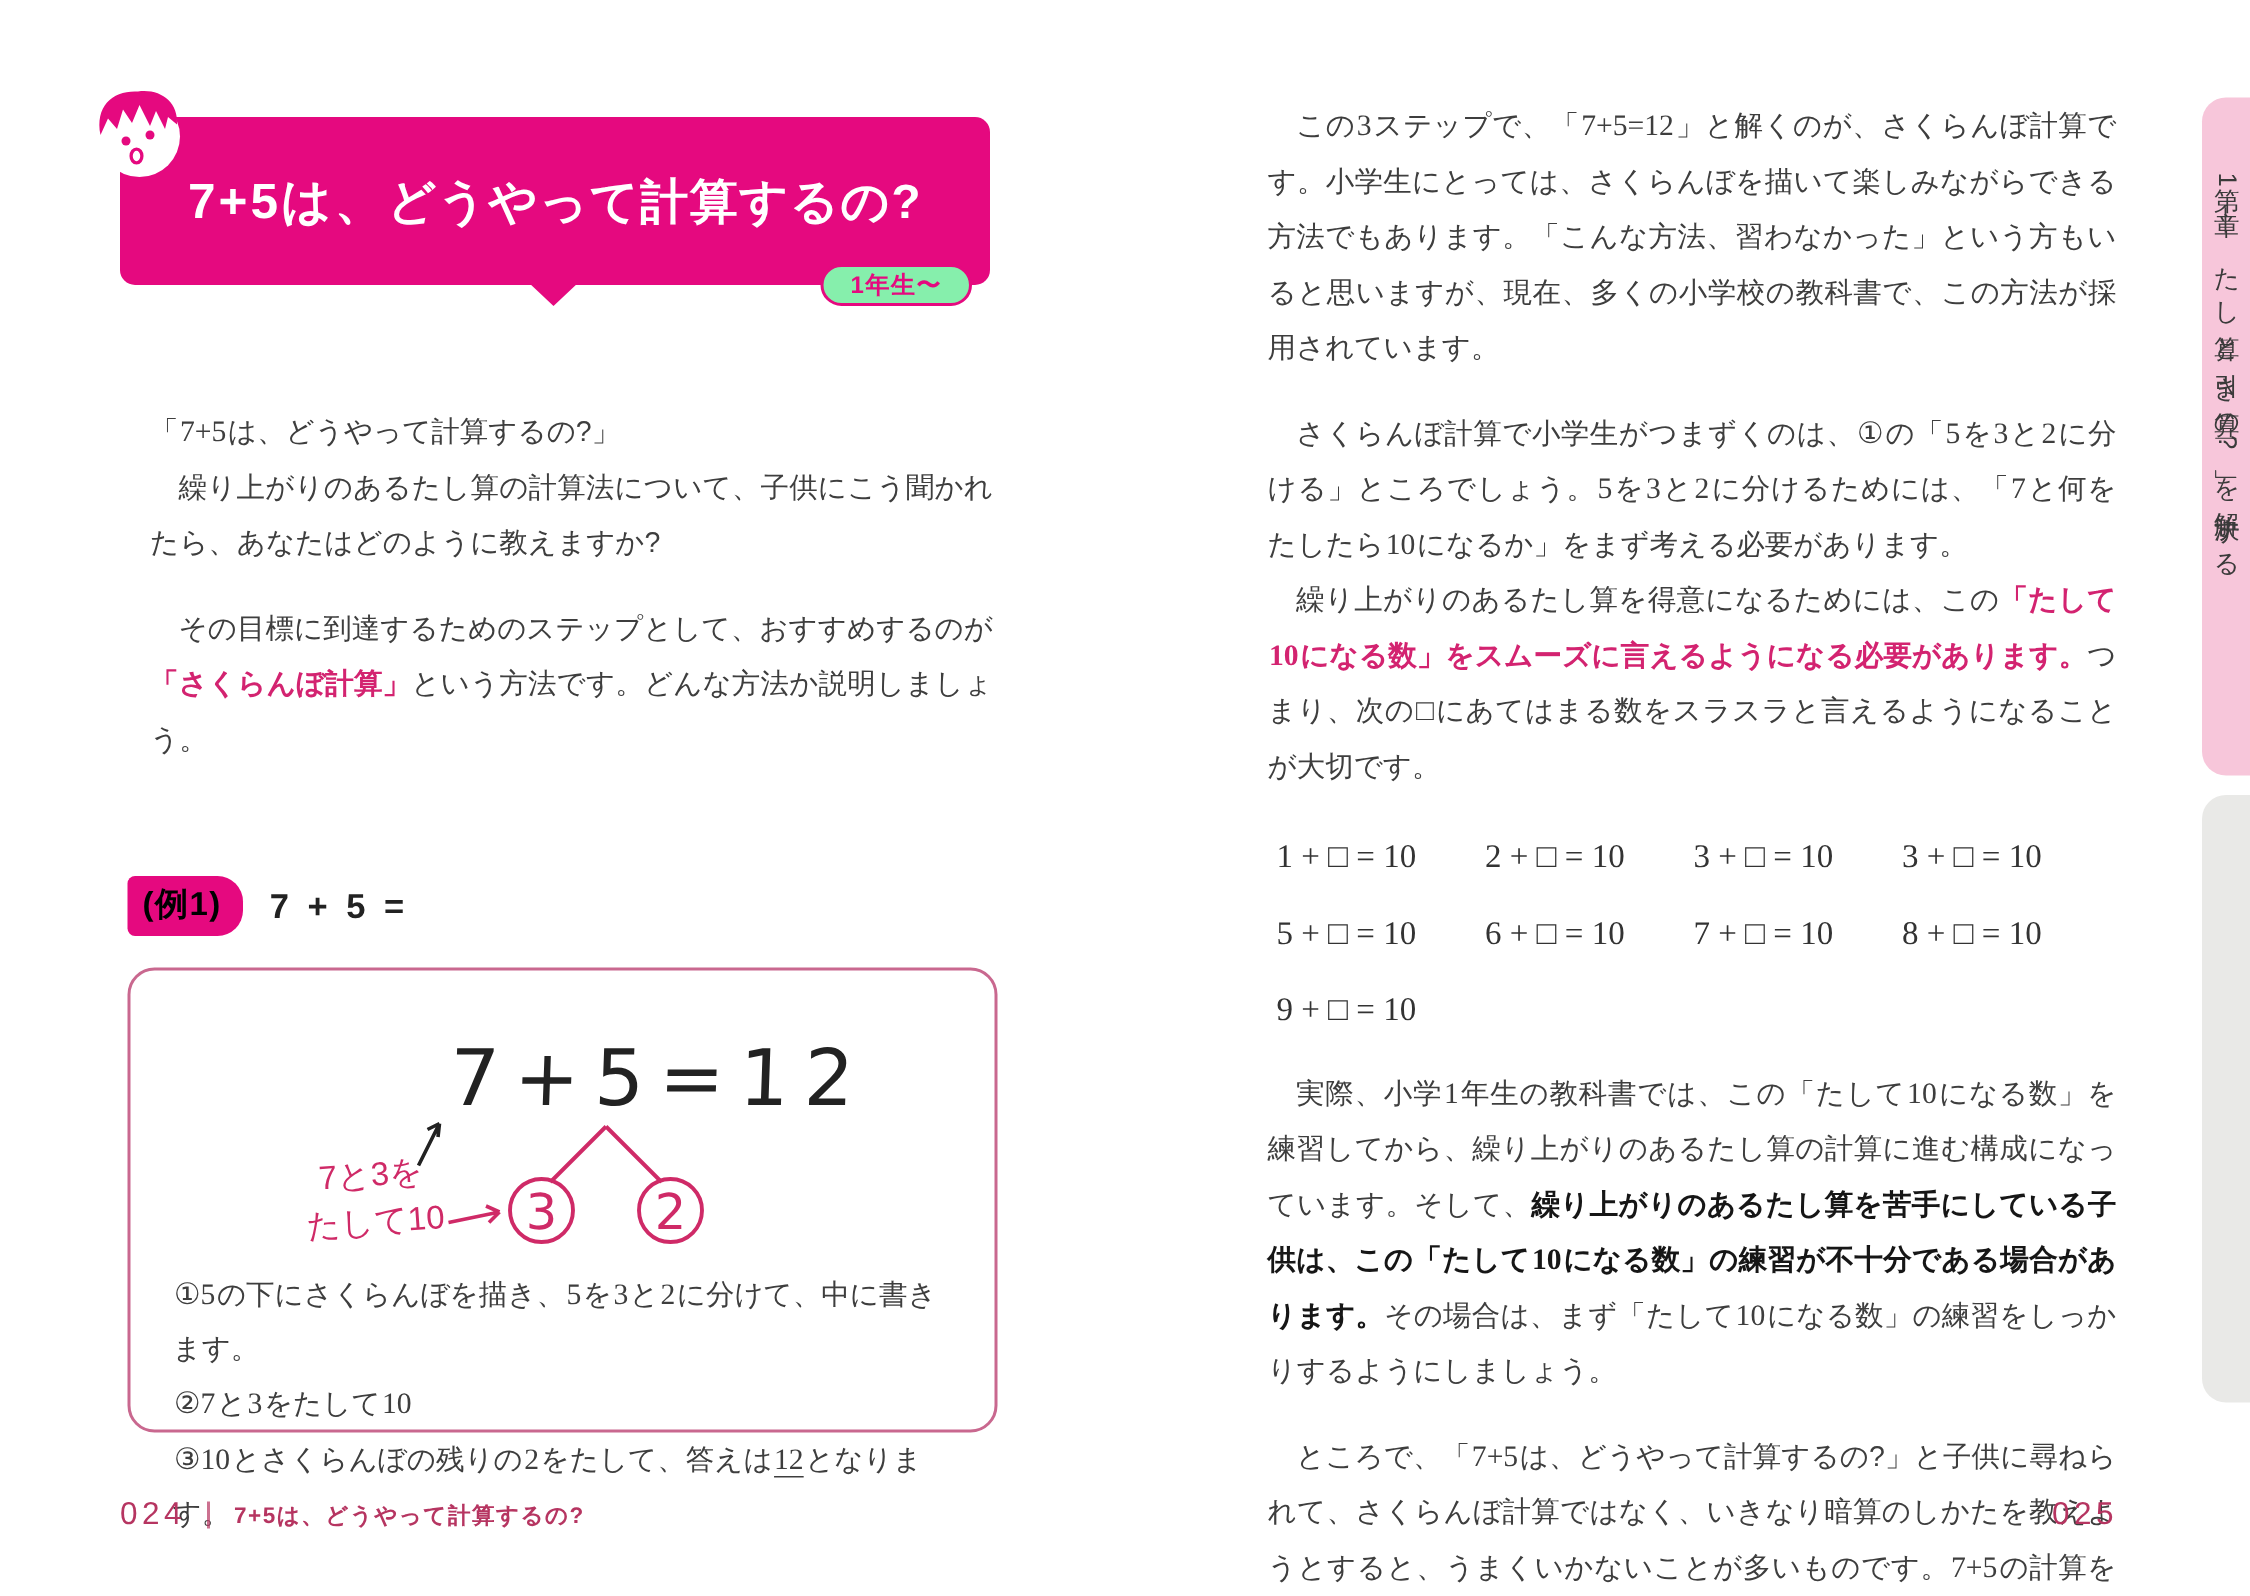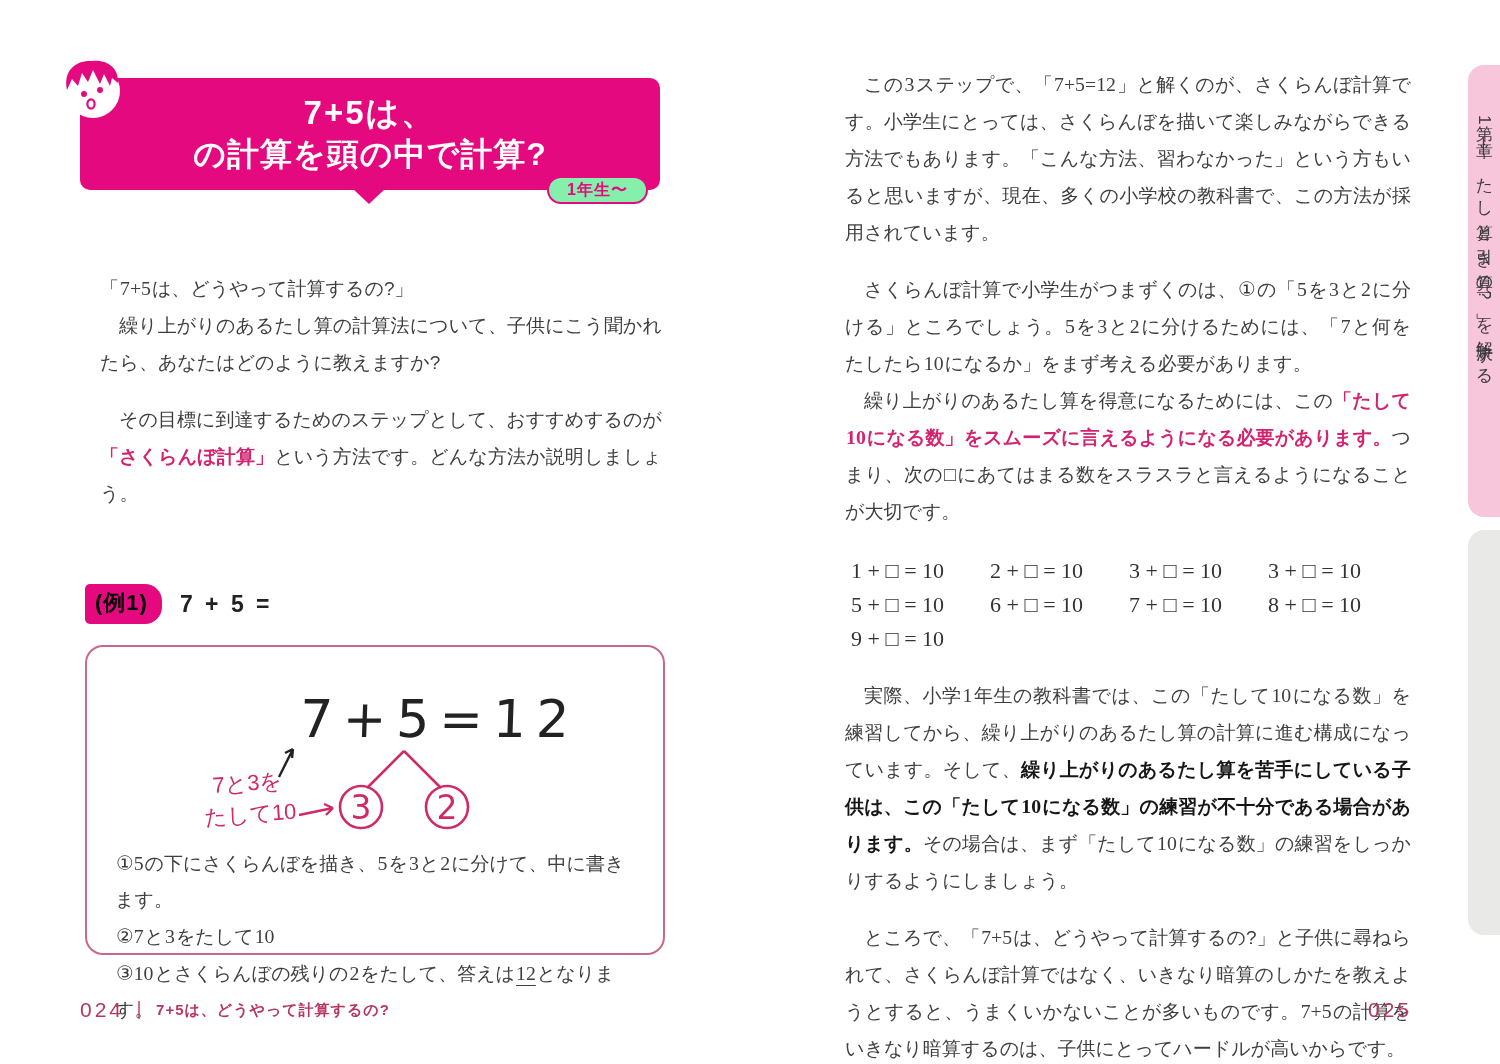--- a/index.html
+++ b/index.html
@@ -20,21 +20,21 @@
     color:var(--ink);
   }
   .num{
     font-family:"Liberation Serif","DejaVu Serif","DejaVu Sans",serif;
     font-size:1.04em;padding:0 1px;
   }
   
   .title-box{
     position:absolute;left:80px;top:78px;width:580px;height:112px;
     background:var(--accent);border-radius:10px;
-    display:flex;flex-direction:column;align-items:center;justify-content:center;
+    display:flex;align-items:center;justify-content:center;
   }
   .title-box .tail{
     position:absolute;left:272px;top:110px;width:0;height:0;
     border-left:17px solid transparent;border-right:17px solid transparent;
     border-top:16px solid var(--accent);
   }
   .title-l1{color:#fff;font-weight:bold;font-size:33px;line-height:40px;letter-spacing:2px;}
   .title-l2{color:#fff;font-weight:bold;font-size:32px;line-height:42px;letter-spacing:1px;}
   .face{position:absolute;left:60px;top:56px;width:66px;height:66px;}
   .grade-badge{
@@ -48,21 +48,21 @@
   .right-body{position:absolute;left:845px;top:66px;width:566px;}
   .bp{font-size:19px;line-height:37px;text-align:justify;color:var(--ink);}
   .bp.indent{text-indent:19px;}
   .bp.gap{margin-top:20px;}
   .pink{color:var(--pink-text);font-weight:bold;}
   .bold{color:#161616;font-weight:bold;}
   .u .num{text-decoration:underline;text-underline-offset:5px;}
   
   .equations{
     display:grid;grid-template-columns:repeat(4,139px);
-    margin:24px 0 22px 6px;row-gap:1px;
+    margin:24px 0 22px 6px;row-gap:18px;
     font-family:"Liberation Serif","DejaVu Serif","DejaVu Sans",serif;
     font-size:22px;line-height:33px;color:#333;
   }
   
   .example-row{position:absolute;left:85px;top:584px;display:flex;align-items:center;}
   .ex-badge{
     background:var(--accent);color:#000000;font-size:22px;font-weight:bold;
     padding:4px 14px 6px 10px;border-radius:5px 17px 17px 5px;letter-spacing:1px;
   }
   .ex-formula{margin-left:18px;font-size:23px;font-weight:bold;color:#222;letter-spacing:3px;}
@@ -88,21 +88,21 @@
     position:absolute;left:1473px;top:112px;
     writing-mode:vertical-rl;text-orientation:mixed;
     font-size:17px;letter-spacing:3px;color:#3a3a3a;font-weight:500;
   }
 </style>
 </head>
 <body>
 
 <div class="title-box">
   <div class="title-l1">7+5は、</div>
-  <div class="title-l2">の計算を頭の中で計算?</div>
+  <div class="title-l2">どうやって計算するの?</div>
   <div class="tail"></div>
 </div>
 
 <svg class="face" viewBox="0 0 66 66">
   <circle cx="33" cy="35" r="27" fill="#ffffff"></circle>
   <path d="M7,34 C3,14 16,4 32,5 C47,3 59,12 58,27
            L52,22 L50,30 L44,18 L40,28 L33,14 L28,26 L22,17 L18,30 L12,23 Z" fill="#e5097f"></path>
   <circle cx="24" cy="38" r="3" fill="#e5097f"></circle>
   <circle cx="40" cy="34" r="3" fill="#e5097f"></circle>
   <ellipse cx="31" cy="48" rx="3.6" ry="4.6" fill="none" stroke="#e5097f" stroke-width="2.2"></ellipse>

